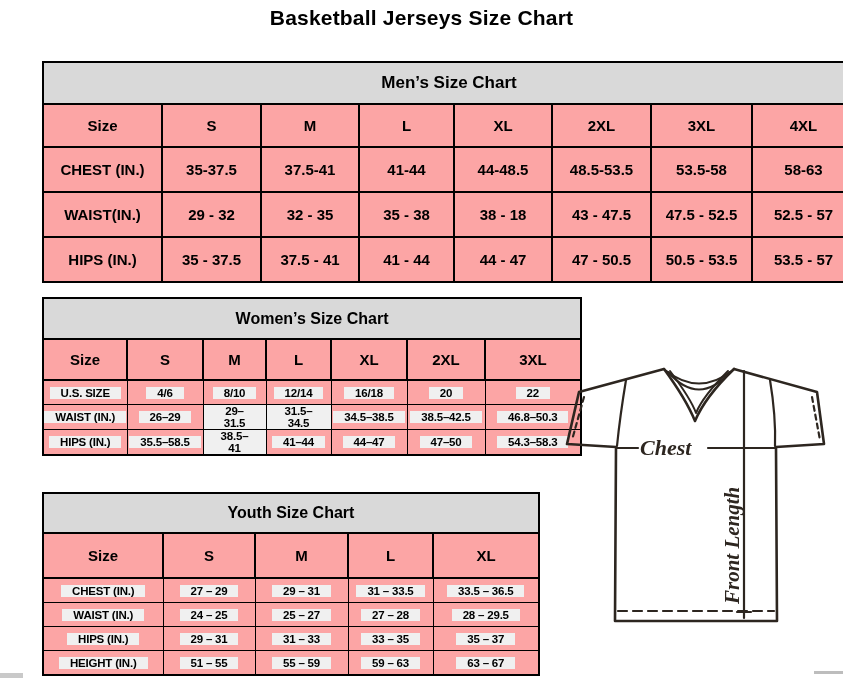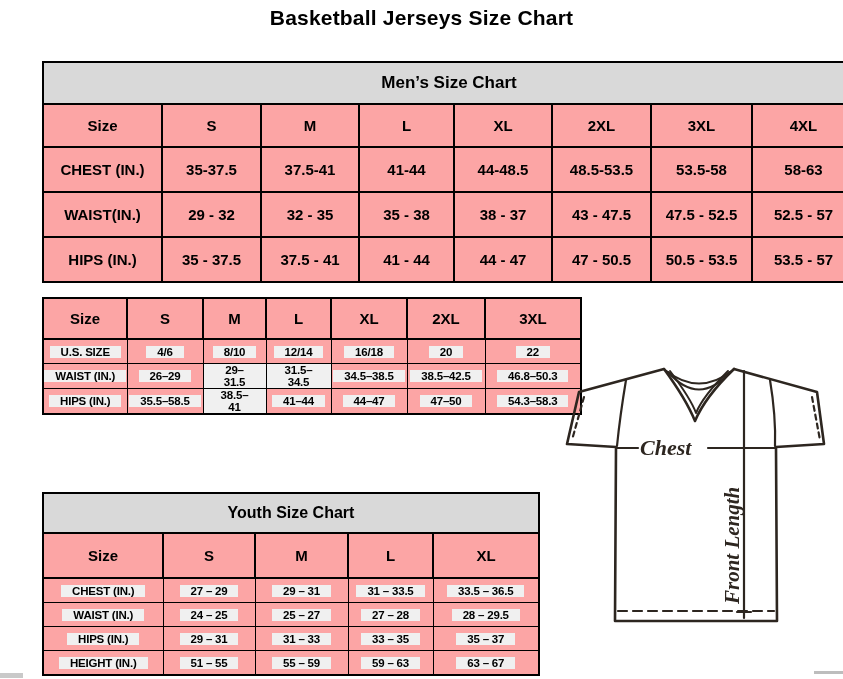--- a/index.html
+++ b/index.html
@@ -73,21 +73,21 @@
     <td>44-48.5</td>
     <td>48.5-53.5</td>
     <td>53.5-58</td>
     <td>58-63</td>
   </tr>
   <tr class="data">
     <td>WAIST(IN.)</td>
     <td>29 - 32</td>
     <td>32 - 35</td>
     <td>35 - 38</td>
-    <td>38 - 37</td>
+    <td>38 - 18</td>
     <td>43 - 47.5</td>
     <td>47.5 - 52.5</td>
     <td>52.5 - 57</td>
   </tr>
   <tr class="data">
     <td>HIPS (IN.)</td>
     <td>35 - 37.5</td>
     <td>37.5 - 41</td>
     <td>41 - 44</td>
     <td>44 - 47</td>
@@ -102,20 +102,23 @@
   <colgroup>
     <col style="width:84px">
       <col style="width:76px">
       <col style="width:63px">
       <col style="width:65px">
     <col style="width:76px">
       <col style="width:78px">
       <col style="width:96px">
   </colgroup>
   <tbody>
+      <tr>
+        <td class="band" colspan="7">Women’s Size Chart</td>
+      </tr>
   <tr class="colhead">
     <td>Size</td>
     <td>S</td>
     <td>M</td>
     <td>L</td>
     <td>XL</td>
     <td>2XL</td>
     <td>3XL</td>
   </tr>
   <tr class="data">

